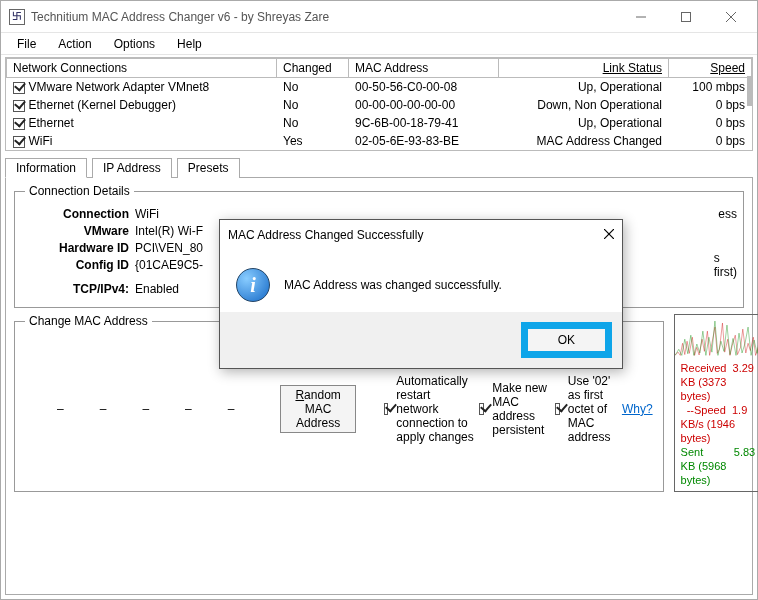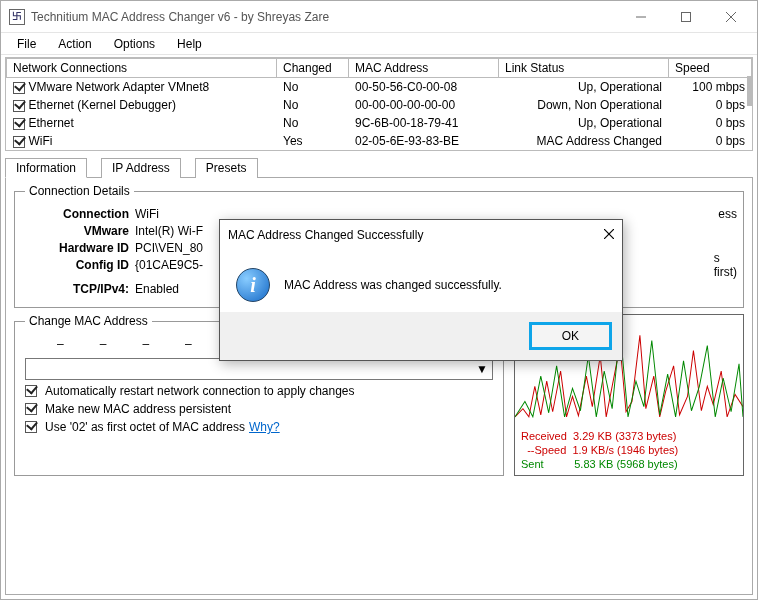--- a/index.html
+++ b/index.html
@@ -9,38 +9,38 @@
 .titlebar .icon { width: 16px; height: 16px; margin-right: 6px; display: inline-flex; align-items: center; justify-content: center; border: 1px solid #666; color: #336; font-size: 9px; font-weight: bold; }
 .titlebar .title { flex: 1; font-size: 12px; }
 .winbtns { display: flex; }
 .winbtn { width: 45px; height: 30px; display: flex; align-items: center; justify-content: center; color: #666; }
 .winbtn svg { width: 10px; height: 10px; }
 .menubar { height: 22px; display: flex; align-items: center; padding: 0 6px; gap: 2px; border-bottom: 1px solid #e5e5e5; }
 .menubar span { padding: 2px 10px; cursor: default; }
 .content { flex: 1; padding: 2px 4px 4px 4px; display: flex; flex-direction: column; }
 table.conntable { width: 100%; border-collapse: collapse; font-size: 12px; }
 table.conntable th { text-align: left; font-weight: normal; border: 1px solid #bbb; background: #fff; padding: 2px 6px; }
-table.conntable th.r { text-align: left; }
+table.conntable th.r { text-align: right; text-decoration: underline; }
 table.conntable td { padding: 2px 6px; border-right: 1px solid transparent; white-space: nowrap; }
 table.conntable td.r { text-align: right; }
 .tablewrap { border: 1px solid #bbb; height: 94px; overflow: hidden; position: relative; }
 .scrollhint { position: absolute; right: 0; top: 18px; width: 5px; height: 30px; background: #bbb; }
 .chk { display: inline-block; width: 12px; height: 12px; border: 1px solid #555; margin-right: 4px; vertical-align: middle; position: relative; }
 .chk.on::after { content: ""; position: absolute; left: 1px; top: -1px; width: 8px; height: 5px; border-left: 2px solid #222; border-bottom: 2px solid #222; transform: rotate(-50deg); }
 .tabs { margin-top: 6px; display: flex; }
-.tab { border: 1px solid #aaa; border-bottom: none; padding: 2px 10px; background: #fff; margin-right: 14px; position: relative; top: 1px; }
+.tab { border: 1px solid #aaa; border-bottom: none; padding: 2px 10px; background: #fff; margin-right: 5px; position: relative; top: 1px; }
 .tab.active { border-bottom: 1px solid #fff; z-index: 2; }
 .tabbody { border: 1px solid #aaa; flex: 1; padding: 6px 8px; display: flex; flex-direction: column; gap: 6px; }
 fieldset { border: 1px solid #999; padding: 6px 10px 8px 10px; }
 legend { padding: 0 4px; }
 .row { display: flex; align-items: center; margin: 3px 0; font-size: 12px; }
 .lbl { width: 110px; text-align: right; font-weight: bold; padding-right: 6px; }
 .val { }
 .changemac { display: flex; gap: 10px; }
-.changemac-left { flex: 1; display: flex; flex-direction: column; gap: 4px; }
+.changemac-left { flex: 1; display: flex; flex-direction: row; gap: 4px; }
 .hexboxes { display: flex; align-items: center; gap: 0; }
 .hexbox { width: 28px; text-align: center; padding: 2px 0; }
 .dash { padding: 0 4px; }
 .btn { border: 1px solid #888; background: #f4f4f4; padding: 2px 14px; font-size: 12px; text-align: center; }
 .btn u { text-decoration: underline; }
 .combo { border: 1px solid #777; height: 22px; display: flex; align-items: center; justify-content: flex-end; padding-right: 2px; }
 .combo .arrow { width: 16px; height: 16px; display: flex; align-items: center; justify-content: center; }
 .checkline { display: flex; align-items: center; gap: 4px; }
 .buttonsrow { display: flex; gap: 10px; margin-top: 4px; }
 .graphbox { width: 230px; border: 1px solid #666; display: flex; flex-direction: column; }
@@ -50,21 +50,21 @@
 .stats .green { color: #080; }
 .link { color: #0066cc; text-decoration: underline; }
 .dim { color: #888; }
 
 .modal { position: absolute; left: 218px; top: 218px; width: 404px; background: #fff; border: 1px solid #555; box-shadow: 2px 3px 12px rgba(0,0,0,0.3); z-index: 50; }
 .modal .mtitle { height: 30px; display: flex; align-items: center; padding: 0 8px; font-size: 12px; }
 .modal .mtitle .t { flex: 1; }
 .modal .mbody { display: flex; align-items: center; padding: 18px 16px 10px 16px; gap: 14px; }
 .infoicon { width: 34px; height: 34px; border-radius: 50%; background: radial-gradient(circle at 30% 30%, #8cf, #1569c7); display: flex; align-items: center; justify-content: center; color: #fff; font-weight: bold; font-family: Georgia, serif; font-size: 20px; font-style: italic; border: 1px solid #246; }
 .modal .mfoot { background: #f0f0f0; padding: 10px; display: flex; justify-content: flex-end; }
-.modal .mfoot .btn { padding: 4px 30px; border: 3px solid #0ea5e9; }
+.modal .mfoot .btn { padding: 4px 30px; border: 7px solid #0ea5e9; }
 .rightextra { position: absolute; right: 20px; }
 .xicon { cursor: default; }
 </style>
 </head>
 <body>
 
 <div class="window">
 
   <div class="titlebar">
     <span class="icon">卐</span>

